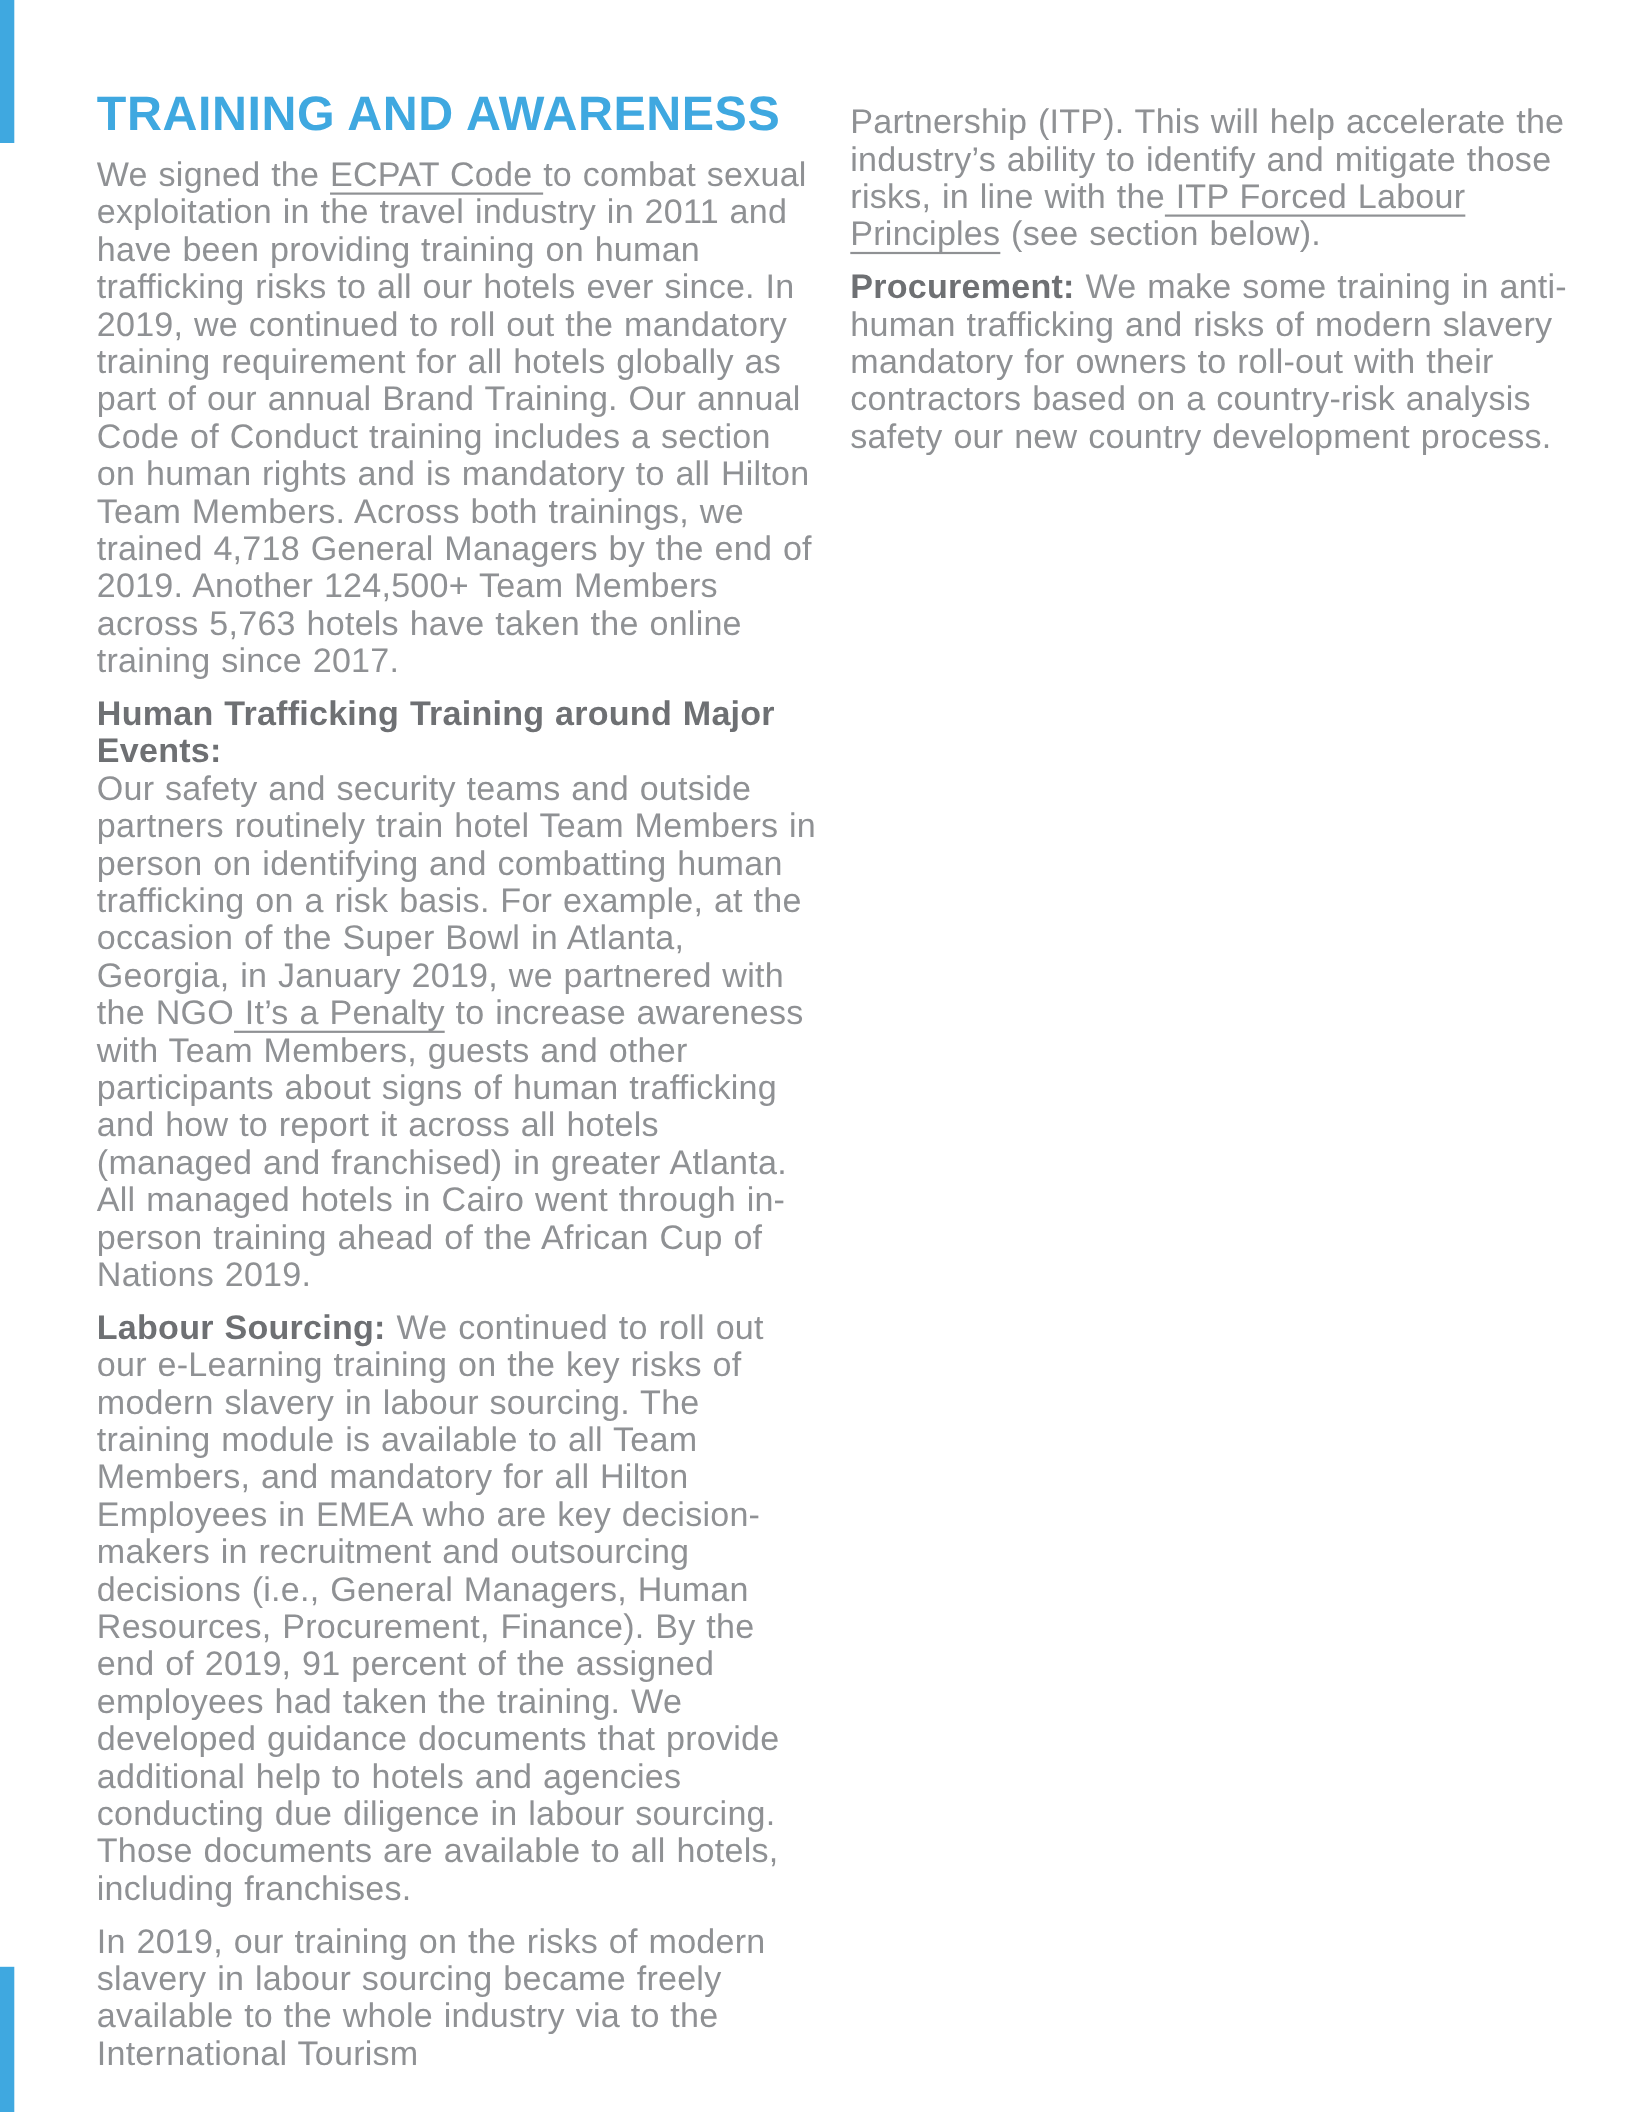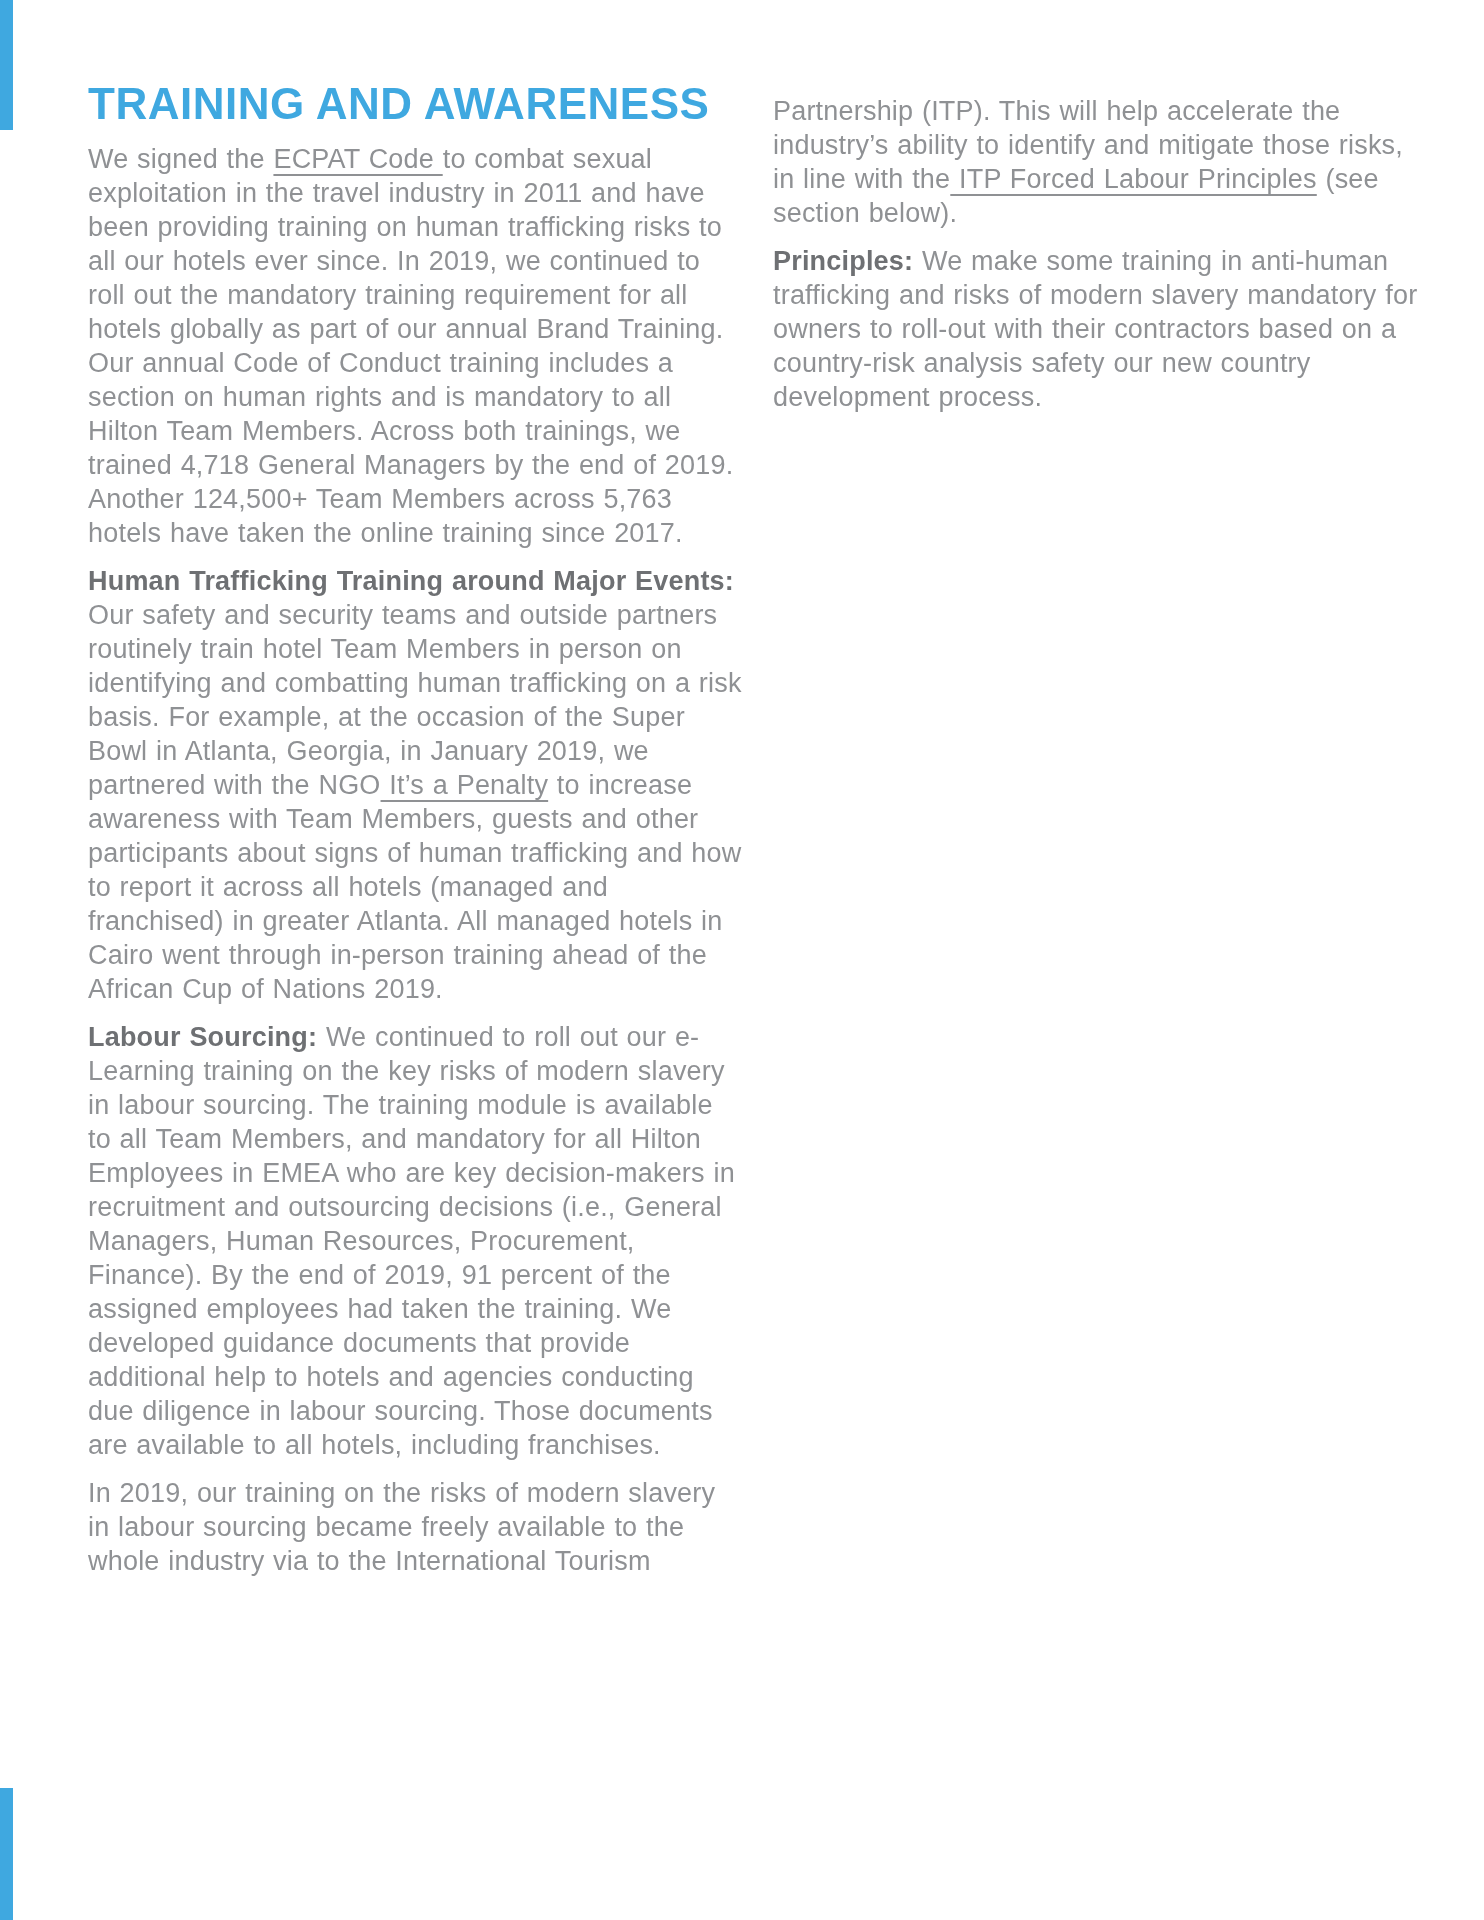--- a/index.html
+++ b/index.html
@@ -29,21 +29,21 @@
   .col{width:655px;flex:0 0 655px;min-width:0;}
   .col.right{padding-top:10px;}
   h1{
     margin:0 0 18px 0;
     font-size:44px;line-height:40px;font-weight:700;
     letter-spacing:0.5px;
     color:var(--accent-blue);
   }
   p{
     margin:0 0 14px 0;
-    font-size:27px;line-height:34px;
+    font-size:31px;line-height:34px;
     letter-spacing:0.2px;word-spacing:1px;
     color:var(--body-text);
   }
   span.normal{color:var(--body-text);}
   span.bold{font-weight:700;color:var(--bold-text);}
   span.link{
     color:var(--body-text);
     text-decoration:underline;
     text-decoration-thickness:1.5px;
     text-underline-offset:6px;
@@ -63,17 +63,17 @@
       <div>
           <p><span class="normal">We signed the </span><span class="link">ECPAT Code </span><span class="normal">to combat sexual exploitation in the travel industry in 2011 and have been providing training on human trafficking risks to all our hotels ever since. In 2019, we continued to roll out the mandatory training requirement for all hotels globally as part of our annual Brand Training. Our annual Code of Conduct training includes a section on human rights and is mandatory to all Hilton Team Members. Across both trainings, we trained 4,718 General Managers by the end of 2019. Another 124,500+ Team Members across 5,763 hotels have taken the online training since 2017.</span></p>
           <p><span class="bold">Human Trafficking Training around Major Events:</span><br><span class="normal">Our safety and security teams and outside partners routinely train hotel Team Members in person on identifying and combatting human trafficking on a risk basis. For example, at the occasion of the Super Bowl in Atlanta, Georgia, in January 2019, we partnered with the NGO</span><span class="link"> It’s a Penalty</span><span class="normal"> to increase awareness with Team Members, guests and other participants about signs of human trafficking and how to report it across all hotels (managed and franchised) in greater Atlanta. All managed hotels in Cairo went through in-person training ahead of the African Cup of Nations 2019.</span></p>
           <p><span class="bold">Labour Sourcing:</span><span class="normal">  We continued to roll out our e-Learning training on the key risks of modern slavery in labour sourcing. The training module is available to all Team Members, and mandatory for all Hilton Employees in EMEA who are key decision-makers in recruitment and outsourcing decisions (i.e., General Managers, Human Resources, Procurement, Finance). By the end of 2019, 91 percent of the assigned employees had taken the training. We developed guidance documents that provide additional help to hotels and agencies conducting due diligence in labour sourcing. Those documents are available to all hotels, including franchises.</span></p>
           <p><span class="normal">In 2019, our training on the risks of modern slavery in labour sourcing became freely available to the whole industry via to the International Tourism</span></p>
         </div>
     </div>
     <div class="col right">
       <div>
           <p><span class="normal">Partnership (ITP). This will help accelerate the industry’s ability to identify and mitigate those risks, in line with the</span><span class="link"> ITP Forced Labour Principles</span><span class="normal"> (see section below).</span></p>
-          <p><span class="bold">Principles:</span><span class="normal">  We make some training in anti-human trafficking and risks of modern slavery mandatory for owners to roll-out with their contractors based on a country-risk analysis safety our new country development process.</span></p>
+          <p><span class="bold">Procurement:</span><span class="normal">  We make some training in anti-human trafficking and risks of modern slavery mandatory for owners to roll-out with their contractors based on a country-risk analysis safety our new country development process.</span></p>
         </div>
     </div>
   </div>
 </div>
 
 </body></html>

